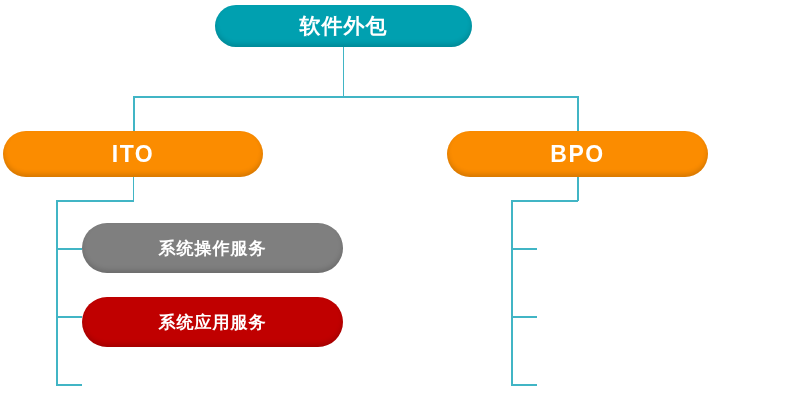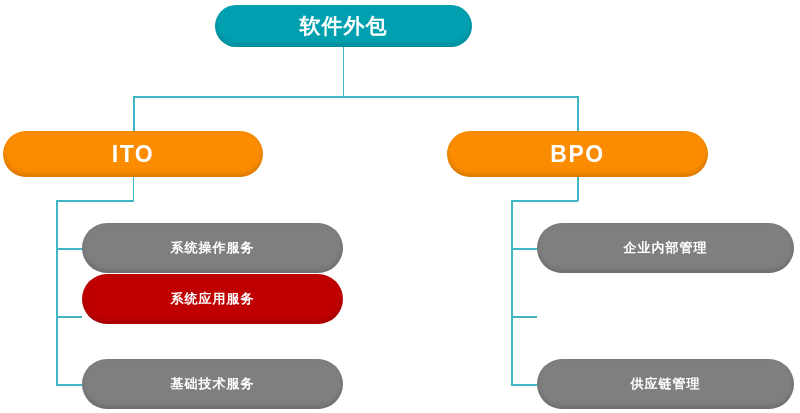--- a/index.html
+++ b/index.html
@@ -41,27 +41,27 @@
     background: var(--c-branch);
     font-size: 23px;
     letter-spacing: 1.5px;
   }
   .node-branch.ito { left: 3px;   width: 260px; }
   .node-branch.bpo { left: 447px; width: 261px; text-align: right; }
   .node-leaf {
     height: 50px;
     border-radius: 25px;
     background: var(--c-leaf);
-    font-size: 13px;
+    font-size: 17px;
   }
   .node-leaf.highlight { background: var(--c-highlight); }
   .leaf-left  { left: 82px;  width: 261px; }
   .leaf-right { left: 537px; width: 257px; }
   .row1 { top: 223px; }
-  .row2 { top: 274px; }
+  .row2 { top: 297px; }
   .row3 { top: 359px; }
   .line {
     position: absolute;
     background: var(--c-line, #41b5c5);
   }
   .v { width: 1.5px; }
   .h { height: 1.5px; }
 </style>
 </head>
 <body>
@@ -97,24 +97,15 @@
   <div class="node node-branch bpo">
     <span>BPO</span>
   </div>
 
   <div class="node node-leaf leaf-left row1">
     <span>系统操作服务</span>
   </div>
   <div class="node node-leaf highlight leaf-left row2">
     <span>系统应用服务</span>
   </div>
-  <div class="node node-leaf leaf-left row3">
-    <span>基础技术服务</span>
-  </div>
 
-  <div class="node node-leaf leaf-right row1">
-    <span>企业内部管理</span>
-  </div>
-  <div class="node node-leaf leaf-right row3">
-    <span>供应链管理</span>
-  </div>
 
 </div>
 
 </body></html>

